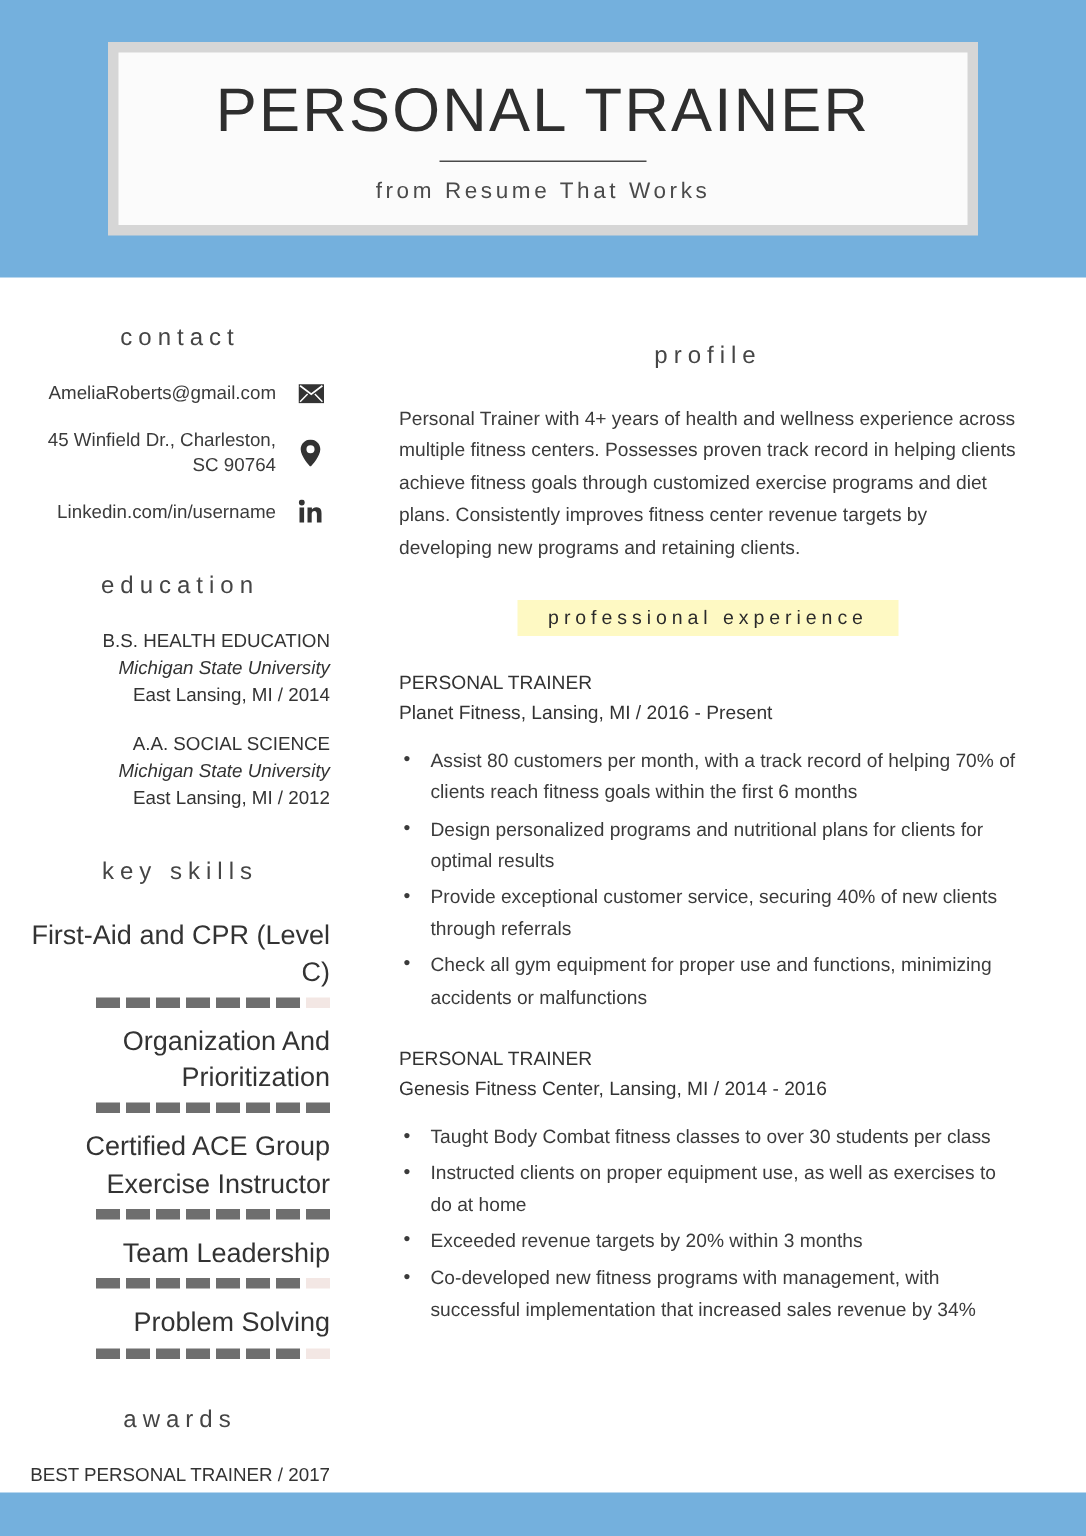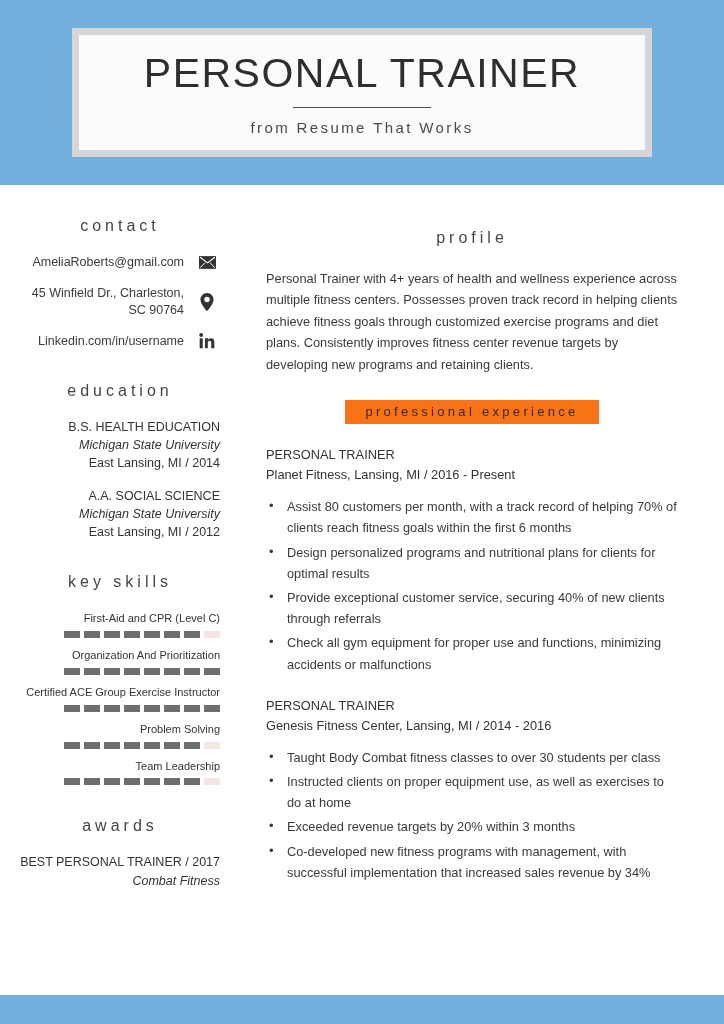--- a/index.html
+++ b/index.html
@@ -145,21 +145,21 @@
   .edu-place {
     font-size: 12.5px;
     color: #333333;
     line-height: 1.45;
   }
 
   
   .skills-block { margin-top: 20px; }
   .skill { margin-bottom: 10px; }
   .skill-name {
-    font-size: 11px;
+    font-size: 18px;
     color: #333333;
     line-height: 1.35;
     margin-bottom: 5px;
   }
   .skill-bar {
     display: flex;
     justify-content: flex-end;
     gap: 4px;
   }
   .seg {
@@ -188,21 +188,21 @@
   .profile-text {
     margin-top: 21px;
     font-size: 12.8px;
     line-height: 1.68;
     color: #3b3b3b;
   }
 
   
   .exp-banner {
     margin-top: 25px;
-    background: #f97316;
+    background: #fef9c3;
     display: inline-block;
     padding: 4px 20px 5px 20px;
     font-size: 13px;
     letter-spacing: 3.3px;
     color: #2b2b2b;
   }
   .exp-banner-wrap { text-align: center; }
 
   .job { margin-top: 21px; }
   .job-title {
@@ -340,34 +340,34 @@
             <span class="seg on"></span>
             <span class="seg on"></span>
             <span class="seg on"></span>
             <span class="seg on"></span>
             <span class="seg on"></span>
             <span class="seg on"></span>
             <span class="seg on"></span>
           </div>
       </div>
       <div class="skill">
-        <div class="skill-name">Problem Solving</div>
+        <div class="skill-name">Team Leadership</div>
         <div class="skill-bar">
             <span class="seg on"></span>
             <span class="seg on"></span>
             <span class="seg on"></span>
             <span class="seg on"></span>
             <span class="seg on"></span>
             <span class="seg on"></span>
             <span class="seg on"></span>
             <span class="seg off"></span>
           </div>
       </div>
       <div class="skill">
-        <div class="skill-name">Team Leadership</div>
+        <div class="skill-name">Problem Solving</div>
         <div class="skill-bar">
             <span class="seg on"></span>
             <span class="seg on"></span>
             <span class="seg on"></span>
             <span class="seg on"></span>
             <span class="seg on"></span>
             <span class="seg on"></span>
             <span class="seg on"></span>
             <span class="seg off"></span>
           </div>

